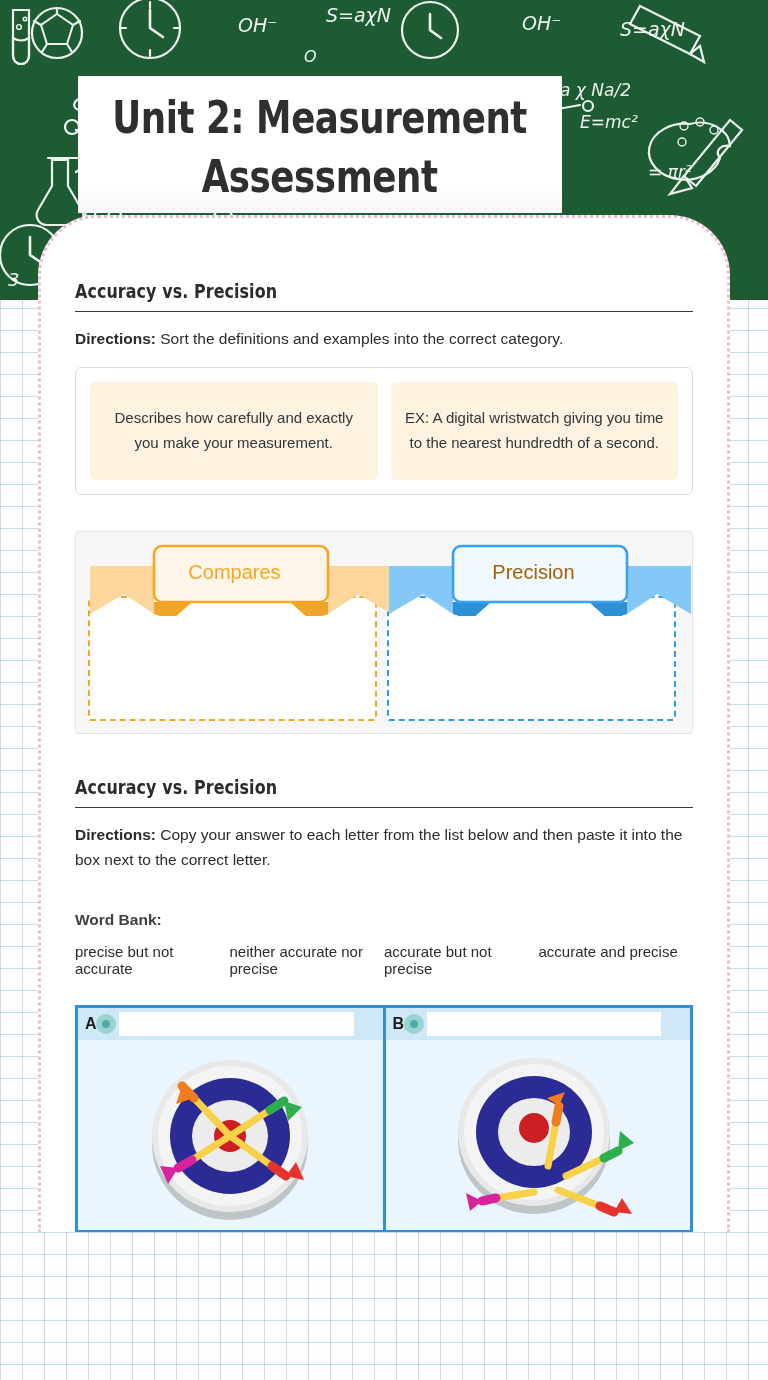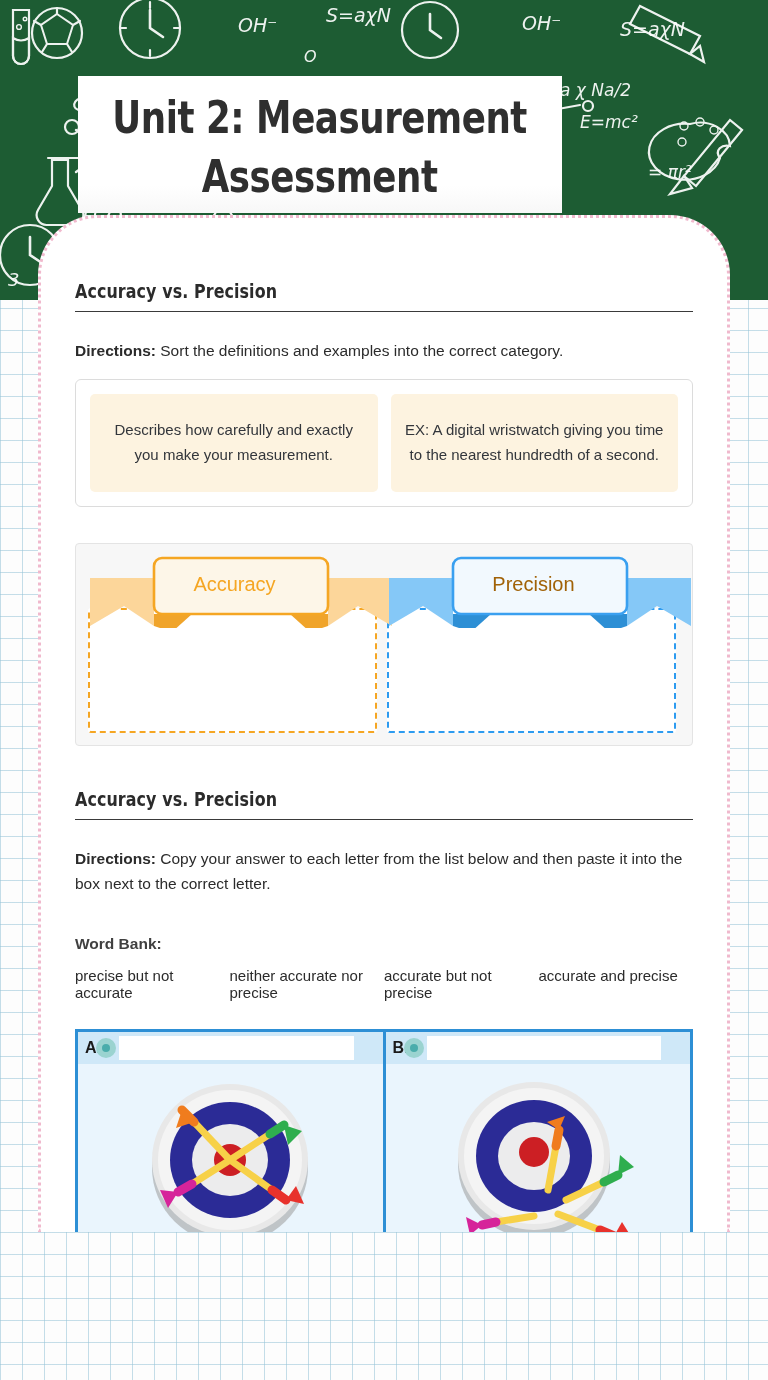--- a/index.html
+++ b/index.html
@@ -91,21 +91,21 @@
   .section-rule {
     border: none;
     border-top: 1.5px solid #3a3a3a;
     margin: 9px 0 0 0;
   }
 
   .directions {
     font-size: 15.5px;
     line-height: 1.65;
     color: #2b2b2b;
-    margin-top: 26px;
+    margin-top: 14px;
   }
   .directions b { font-weight: bold; }
 
   
   .defs-box {
     margin-top: 15px;
     border: 1px solid #dcdcdc;
     border-radius: 6px;
     background: #ffffff;
     padding: 14px;
@@ -372,21 +372,21 @@
     <div class="drop-col">
       <div class="dropzone"></div>
       <div class="ribbon">
         <svg width="306" height="72" viewBox="0 0 306 72">
           <path d="M2 22 L66 22 L66 70 L36 50 L2 70 Z" fill="#fcd69a"></path>
           <path d="M304 22 L240 22 L240 70 L270 50 L304 70 Z" fill="#fcd69a"></path>
           <path d="M66 58 L104 58 L84 76 L66 70 Z" fill="#f0a42a"></path>
           <path d="M240 58 L202 58 L222 76 L240 70 Z" fill="#f0a42a"></path>
           <rect x="66" y="2" width="174" height="56" rx="8" fill="#fdf6e8" stroke="#f5a623" stroke-width="2.6"></rect>
         </svg>
-        <div class="ribbon-label">Accuracy</div>
+        <div class="ribbon-label">Compares</div>
       </div>
     </div>
 
     <div class="drop-col">
       <div class="dropzone blue"></div>
       <div class="ribbon">
         <svg width="306" height="72" viewBox="0 0 306 72">
           <path d="M2 22 L66 22 L66 70 L36 50 L2 70 Z" fill="#85c8f7"></path>
           <path d="M304 22 L240 22 L240 70 L270 50 L304 70 Z" fill="#85c8f7"></path>
           <path d="M66 58 L104 58 L84 76 L66 70 Z" fill="#2d8fd5"></path>

